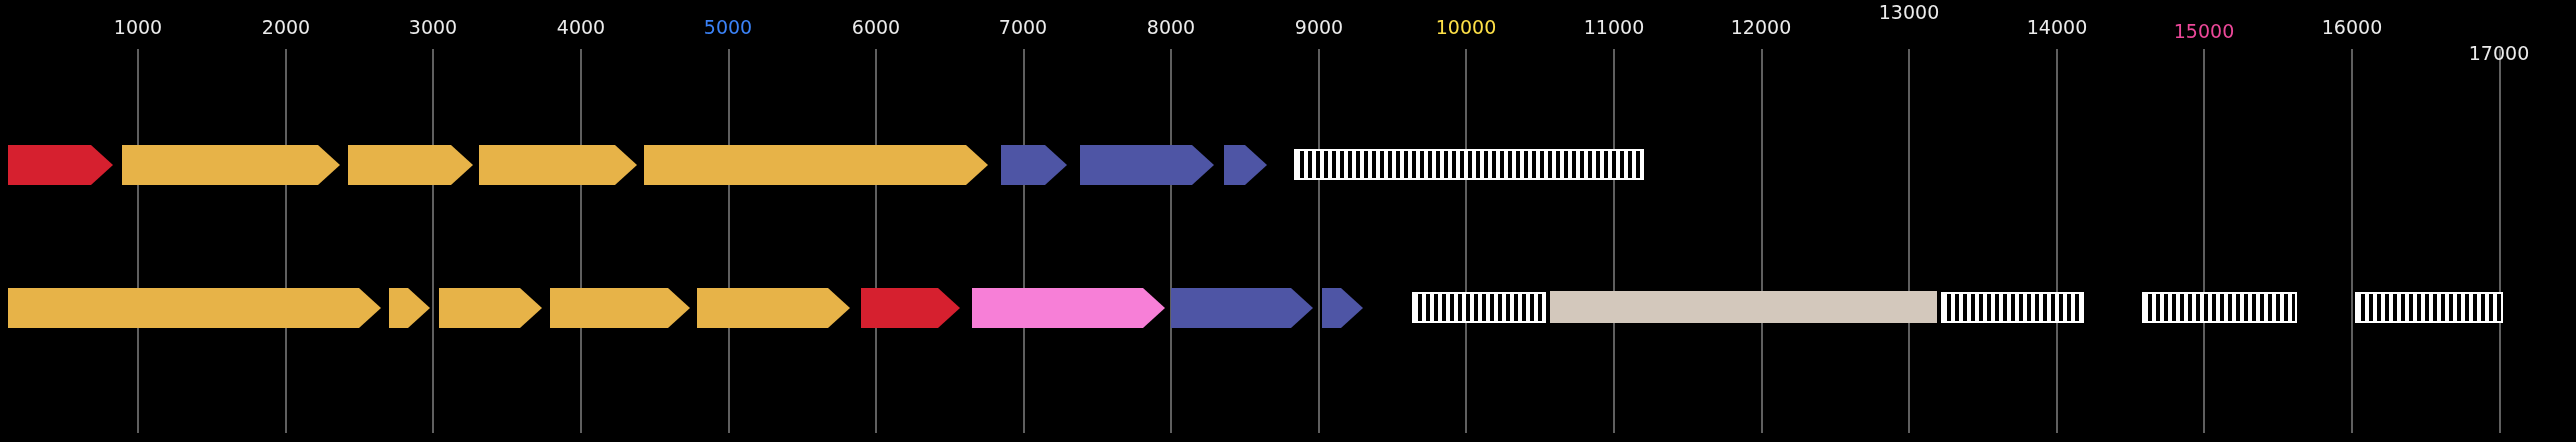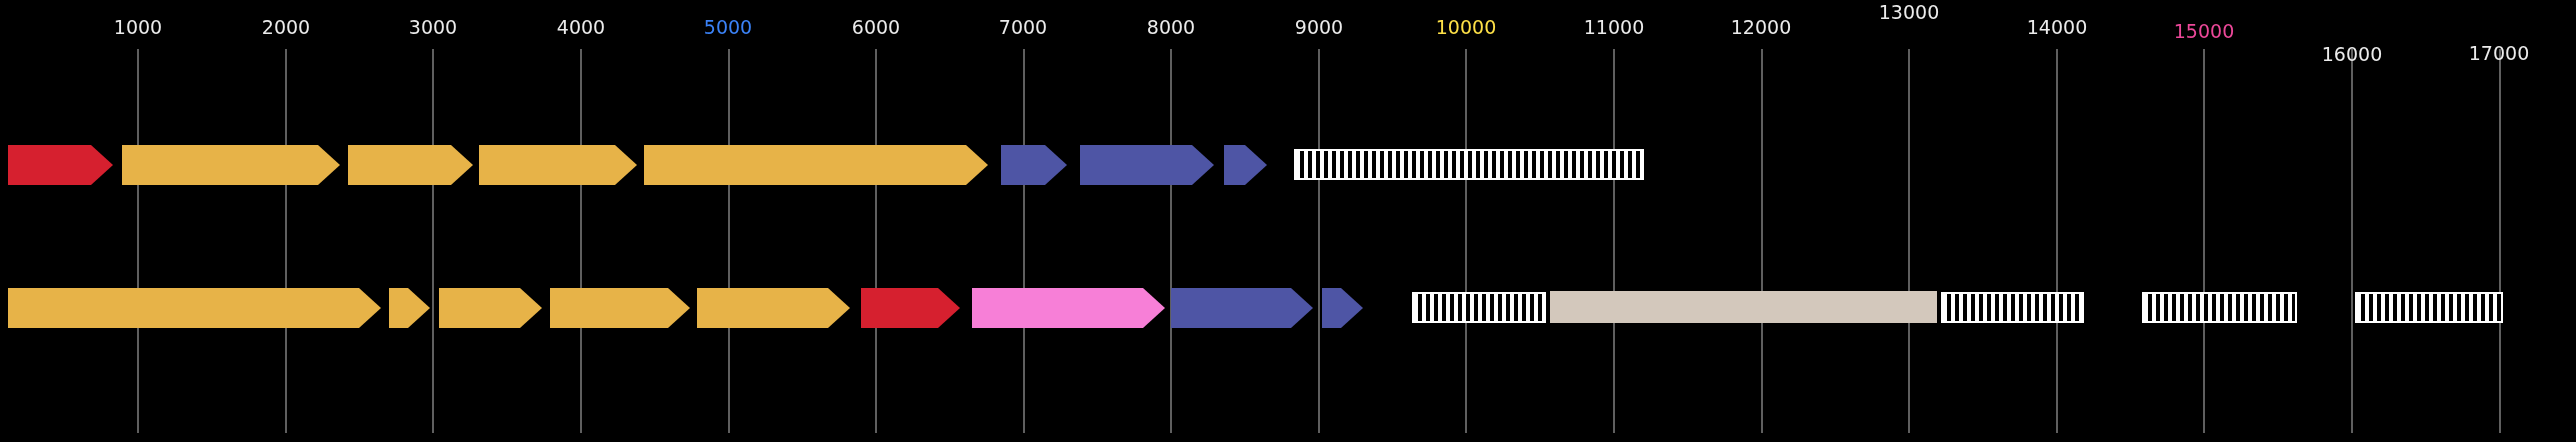--- a/index.html
+++ b/index.html
@@ -57,21 +57,21 @@
       <div class="tick-label" style="left: 1614px; top: 17.7px; color: rgb(235, 235, 235); text-align: right;">11000</div>
       <div class="gridline" style="left: 1761px; top: 49px; height: 384px; background: rgb(95, 95, 95);"></div>
       <div class="tick-label" style="left: 1761px; top: 17.7px; color: rgb(235, 235, 235);">12000</div>
       <div class="gridline" style="left: 1908px; top: 49px; height: 384px; background: rgb(95, 95, 95);"></div>
       <div class="tick-label" style="left: 1909px; top: 3px; color: rgb(235, 235, 235);">13000</div>
       <div class="gridline" style="left: 2056px; top: 49px; height: 384px; background: rgb(95, 95, 95);"></div>
       <div class="tick-label" style="left: 2057px; top: 17.7px; color: rgb(235, 235, 235);">14000</div>
       <div class="gridline" style="left: 2203px; top: 49px; height: 384px; background: rgb(95, 95, 95);"></div>
       <div class="tick-label" style="left: 2204px; top: 22px; color: #ec4899;">15000</div>
       <div class="gridline" style="left: 2351px; top: 49px; height: 384px; background: rgb(95, 95, 95);"></div>
-      <div class="tick-label" style="left: 2352px; top: 17.7px; color: rgb(235, 235, 235); margin-top: 27px;">16000</div>
+      <div class="tick-label" style="left: 2352px; top: 17.7px; color: rgb(235, 235, 235);">16000</div>
       <div class="gridline" style="left: 2499px; top: 49px; height: 384px; background: rgb(95, 95, 95);"></div>
       <div class="tick-label" style="left: 2499px; top: 17.7px; color: rgb(235, 235, 235); margin-top: 26px;">17000</div>
     </div>
   <div class="layer" id="tracks-layer">
       <div class="feature" style="left: 8px; top: 145px; height: 40px; width: 105px; background: rgb(214, 32, 47); clip-path: polygon(0px 0px, calc(100% - 22px) 0px, 100% 50%, calc(100% - 22px) 100%, 0px 100%);"></div>
       <div class="feature" style="left: 122px; top: 145px; height: 40px; width: 218px; background: rgb(231, 179, 72); clip-path: polygon(0px 0px, calc(100% - 22px) 0px, 100% 50%, calc(100% - 22px) 100%, 0px 100%);"></div>
       <div class="feature" style="left: 348px; top: 145px; height: 40px; width: 125px; background: rgb(231, 179, 72); clip-path: polygon(0px 0px, calc(100% - 22px) 0px, 100% 50%, calc(100% - 22px) 100%, 0px 100%);"></div>
       <div class="feature" style="left: 479px; top: 145px; height: 40px; width: 158px; background: rgb(231, 179, 72); clip-path: polygon(0px 0px, calc(100% - 22px) 0px, 100% 50%, calc(100% - 22px) 100%, 0px 100%);"></div>
       <div class="feature" style="left: 644px; top: 145px; height: 40px; width: 344px; background: rgb(231, 179, 72); clip-path: polygon(0px 0px, calc(100% - 22px) 0px, 100% 50%, calc(100% - 22px) 100%, 0px 100%);"></div>
       <div class="feature" style="left: 1001px; top: 145px; height: 40px; width: 66px; background: rgb(78, 85, 165); clip-path: polygon(0px 0px, calc(100% - 22px) 0px, 100% 50%, calc(100% - 22px) 100%, 0px 100%);"></div>

